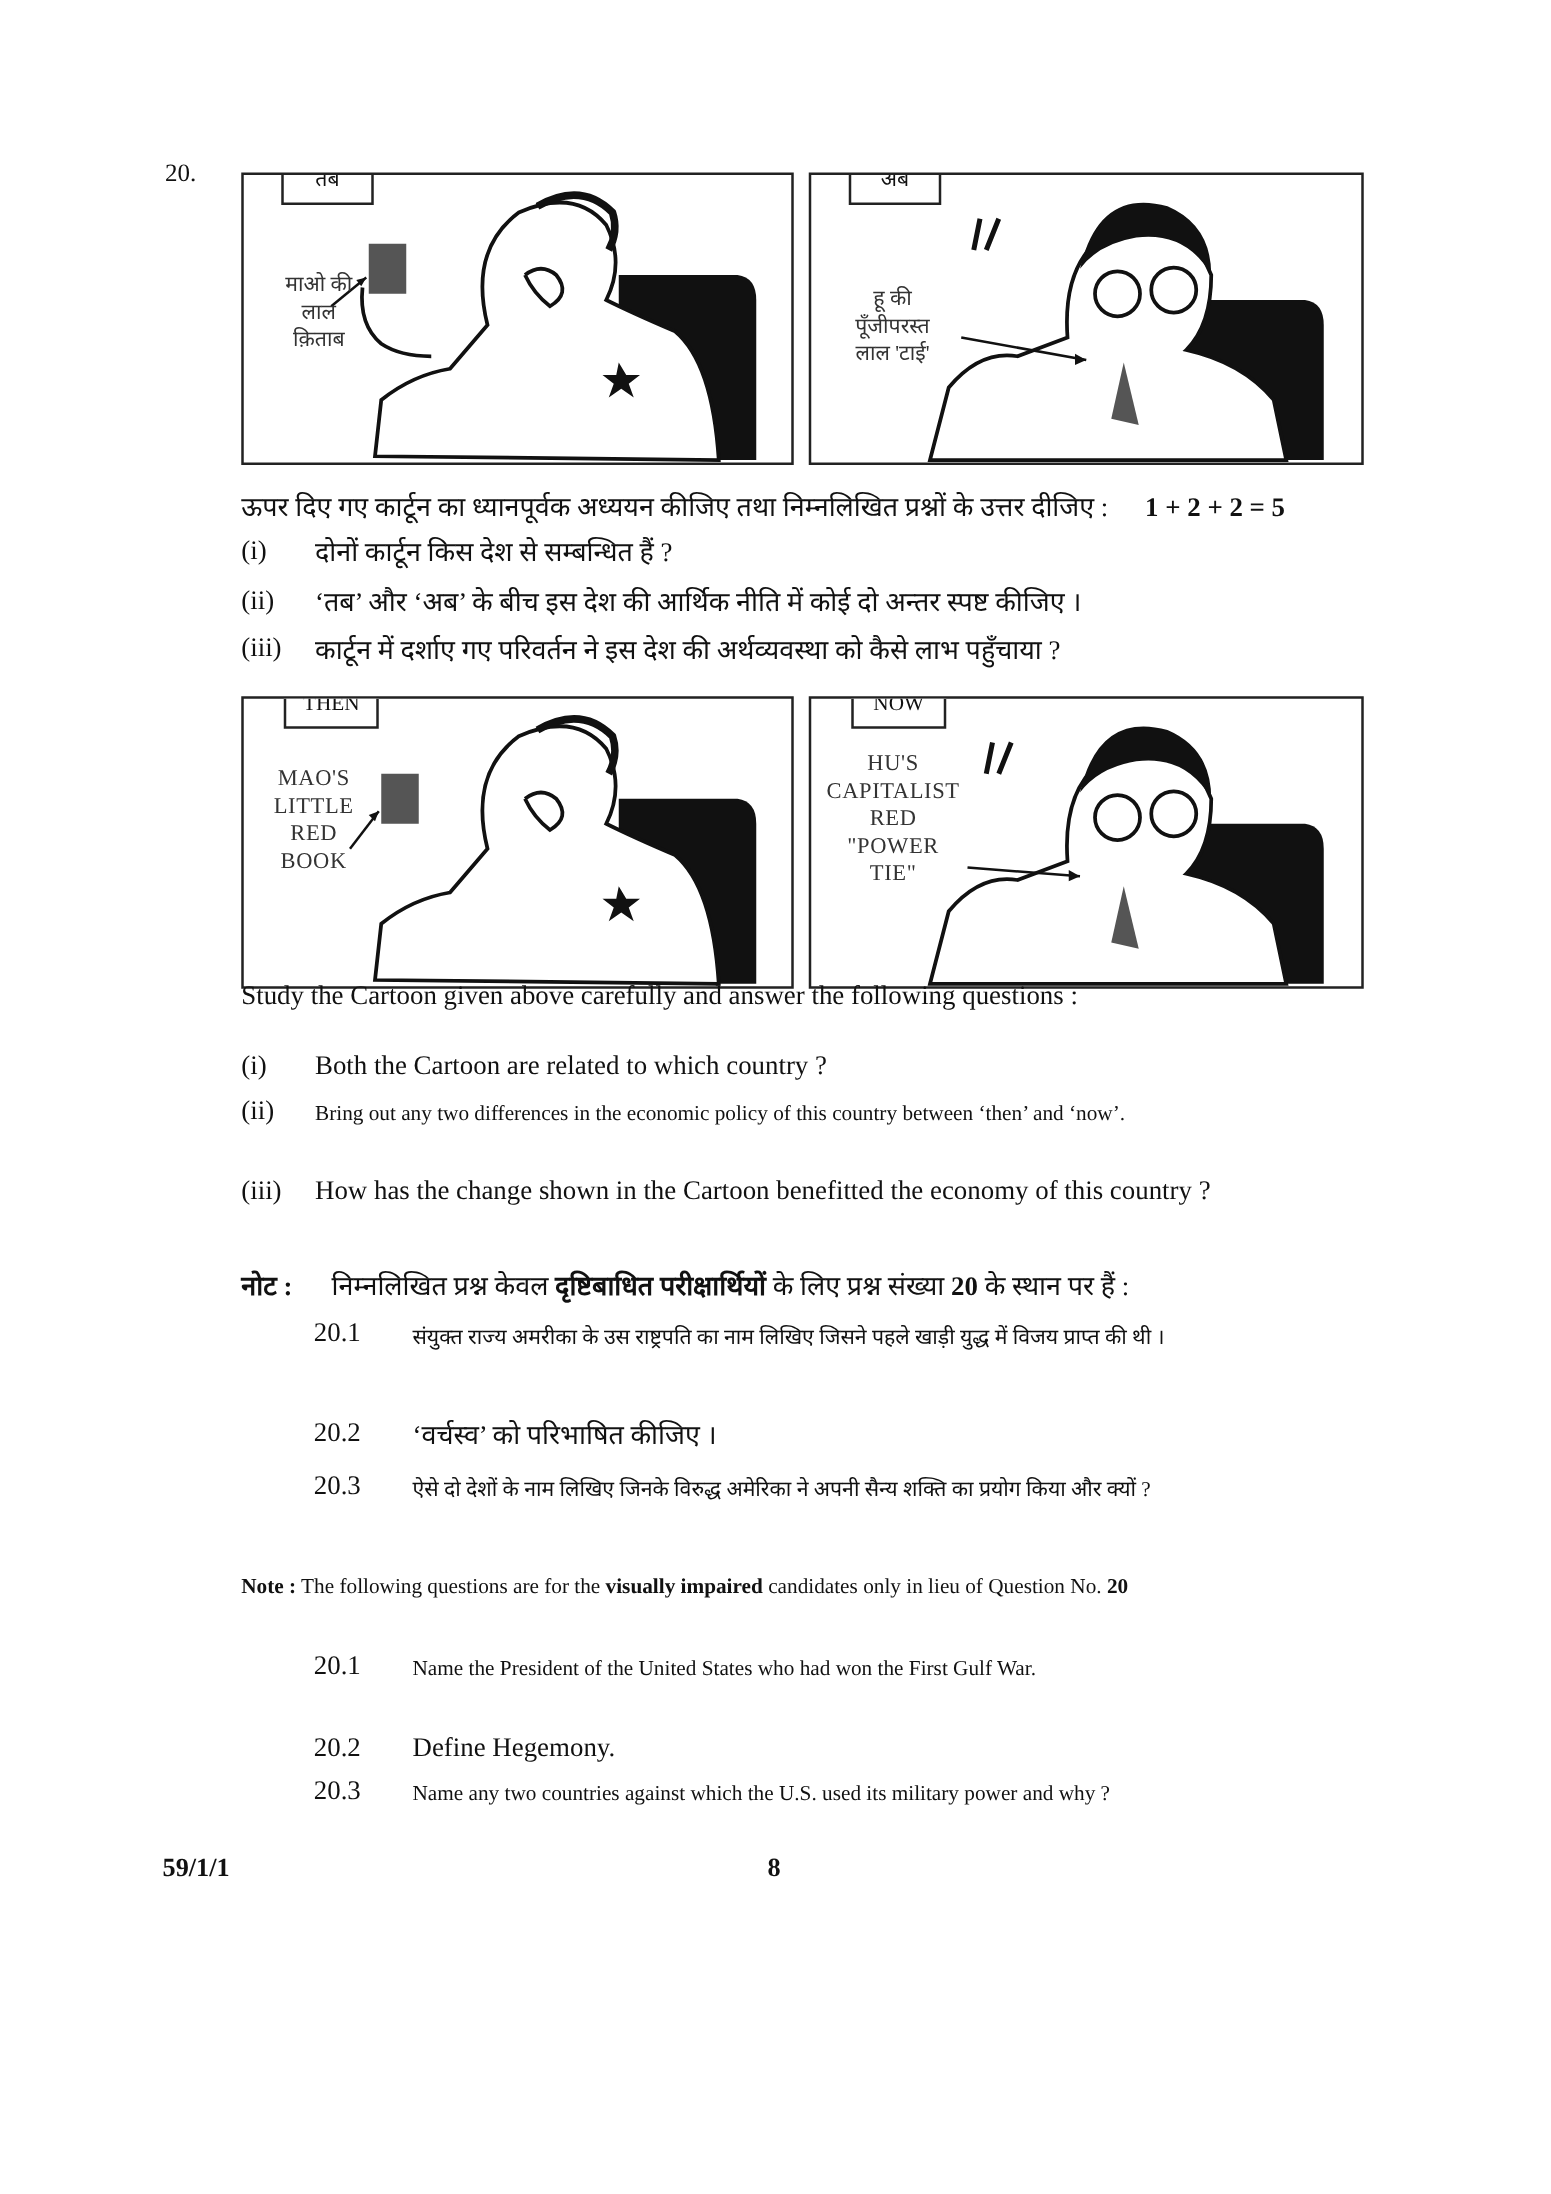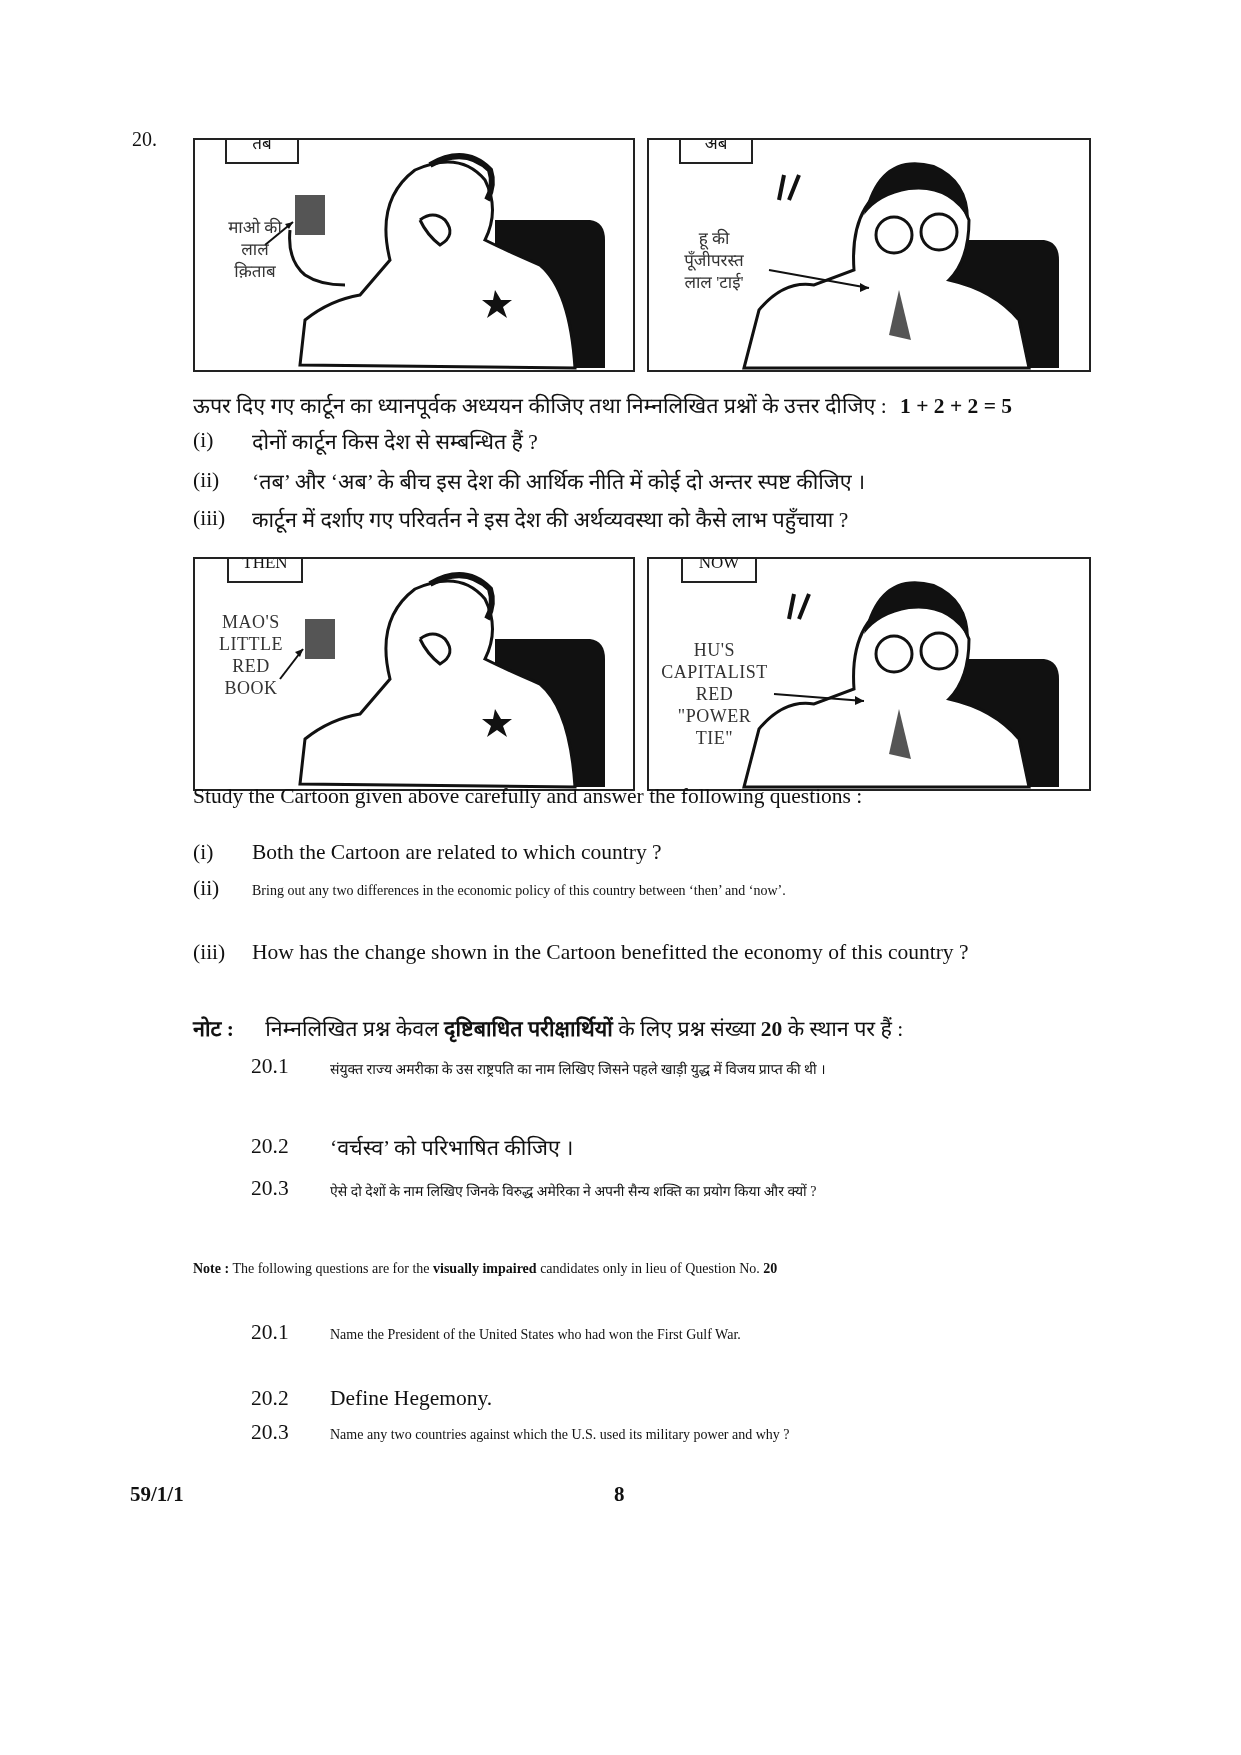--- a/index.html
+++ b/index.html
@@ -7,21 +7,21 @@
          font-family:"Liberation Serif", "DejaVu Serif", serif; color:#111; }
   .abs { position:absolute; }
   .qnum { left:132px; top:128px; font-size:20px; }
   .panel { position:absolute; border:2.5px solid #222; background:#fff; overflow:hidden; }
   .tag { position:absolute; border:2.5px solid #222; background:#fff; font-size:17px;
          text-align:center; line-height:36px; }
   .label { position:absolute; font-size:17px; text-align:center; line-height:22px; color:#333; }
   .label.en { font-size:18px; line-height:22px; letter-spacing:0.5px; }
   .line { position:absolute; font-size:21.5px; white-space:nowrap; }
   .rn { position:absolute; font-size:21.5px; }
-  .para { position:absolute; font-size:14px; line-height:30px; text-align:justify; }
+  .para { position:absolute; font-size:17px; line-height:30px; text-align:justify; }
   .marks { font-weight:bold; }
   b { font-weight:bold; }
   .footer { font-weight:bold; font-size:21px; position:absolute; }
   svg { position:absolute; left:0; top:0; }
 </style>
 </head>
 <body>
 
 <div class="abs qnum">20.</div>
 
@@ -60,21 +60,21 @@
   <div class="tag" style="left:30px;top:-16px;width:70px;height:36px;">अब</div>
   <div class="label" style="left:15px;top:88px;width:100px;">
     <div>हू की</div>
     <div>पूँजीपरस्त</div>
     <div>लाल 'टाई'</div>
   </div>
 </div>
 
 <div class="line" style="left:193px;top:390px;">
   <span>ऊपर दिए गए कार्टून का ध्यानपूर्वक अध्ययन कीजिए तथा निम्नलिखित प्रश्नों के उत्तर दीजिए :</span>
-  <span class="marks" style="margin-left:8px;">1 + 2 + 2 = 5</span>
+  <span class="marks" style="margin-left:24px;">1 + 2 + 2 = 5</span>
 </div>
 <div class="rn" style="left:193px;top:428px;">(i)</div>
 <div class="line" style="left:252px;top:426px;">दोनों कार्टून किस देश से सम्बन्धित हैं ?</div>
 <div class="rn" style="left:193px;top:468px;">(ii)</div>
 <div class="line" style="left:252px;top:466px;">‘तब’ और ‘अब’ के बीच इस देश की आर्थिक नीति में कोई दो अन्तर स्पष्ट कीजिए ।</div>
 <div class="rn" style="left:193px;top:506px;">(iii)</div>
 <div class="line" style="left:252px;top:504px;">कार्टून में दर्शाए गए परिवर्तन ने इस देश की अर्थव्यवस्था को कैसे लाभ पहुँचाया ?</div>
 
 <div class="panel" style="left:193px;top:557px;width:438px;height:230px;">
   <svg width="438" height="230">
@@ -165,21 +165,21 @@
     <path d="M95 228 L110 170 Q135 140 165 145 L205 130 Q200 60 250 40 Q300 30 320 80 Q320 120 300 140 Q345 150 370 180 L380 228 Z" fill="#fff" stroke="#111" stroke-width="3"></path>
     <path d="M215 75 Q230 10 285 25 Q320 40 320 80 Q300 45 260 50 Q230 55 215 75" fill="#111"></path>
     <circle cx="245" cy="95" r="18" fill="none" stroke="#111" stroke-width="3"></circle>
     <circle cx="290" cy="92" r="18" fill="none" stroke="#111" stroke-width="3"></circle>
     <path d="M250 150 L262 200 L240 195 Z" fill="#555"></path>
     <path d="M140 60 L145 35 M150 60 L160 35" stroke="#111" stroke-width="4"></path>
     <path d="M125 135 L215 142" stroke="#111" stroke-width="2"></path>
     <path d="M215 142 l-9 -5 0 9z" fill="#111"></path>
   </svg>
   <div class="tag" style="left:32px;top:-16px;width:72px;height:36px;">NOW</div>
-  <div class="label en" style="left:8px;top:40px;width:115px;margin-top:40px;">
+  <div class="label en" style="left:8px;top:40px;width:115px;">
     <div>HU'S</div>
     <div>CAPITALIST</div>
     <div>RED</div>
     <div>"POWER</div>
     <div>TIE"</div>
   </div>
 </div>
 
 <div class="line" style="left:193px;top:784px;">Study the Cartoon given above carefully and answer the following questions :</div>
 <div class="rn" style="left:193px;top:840px;">(i)</div>

